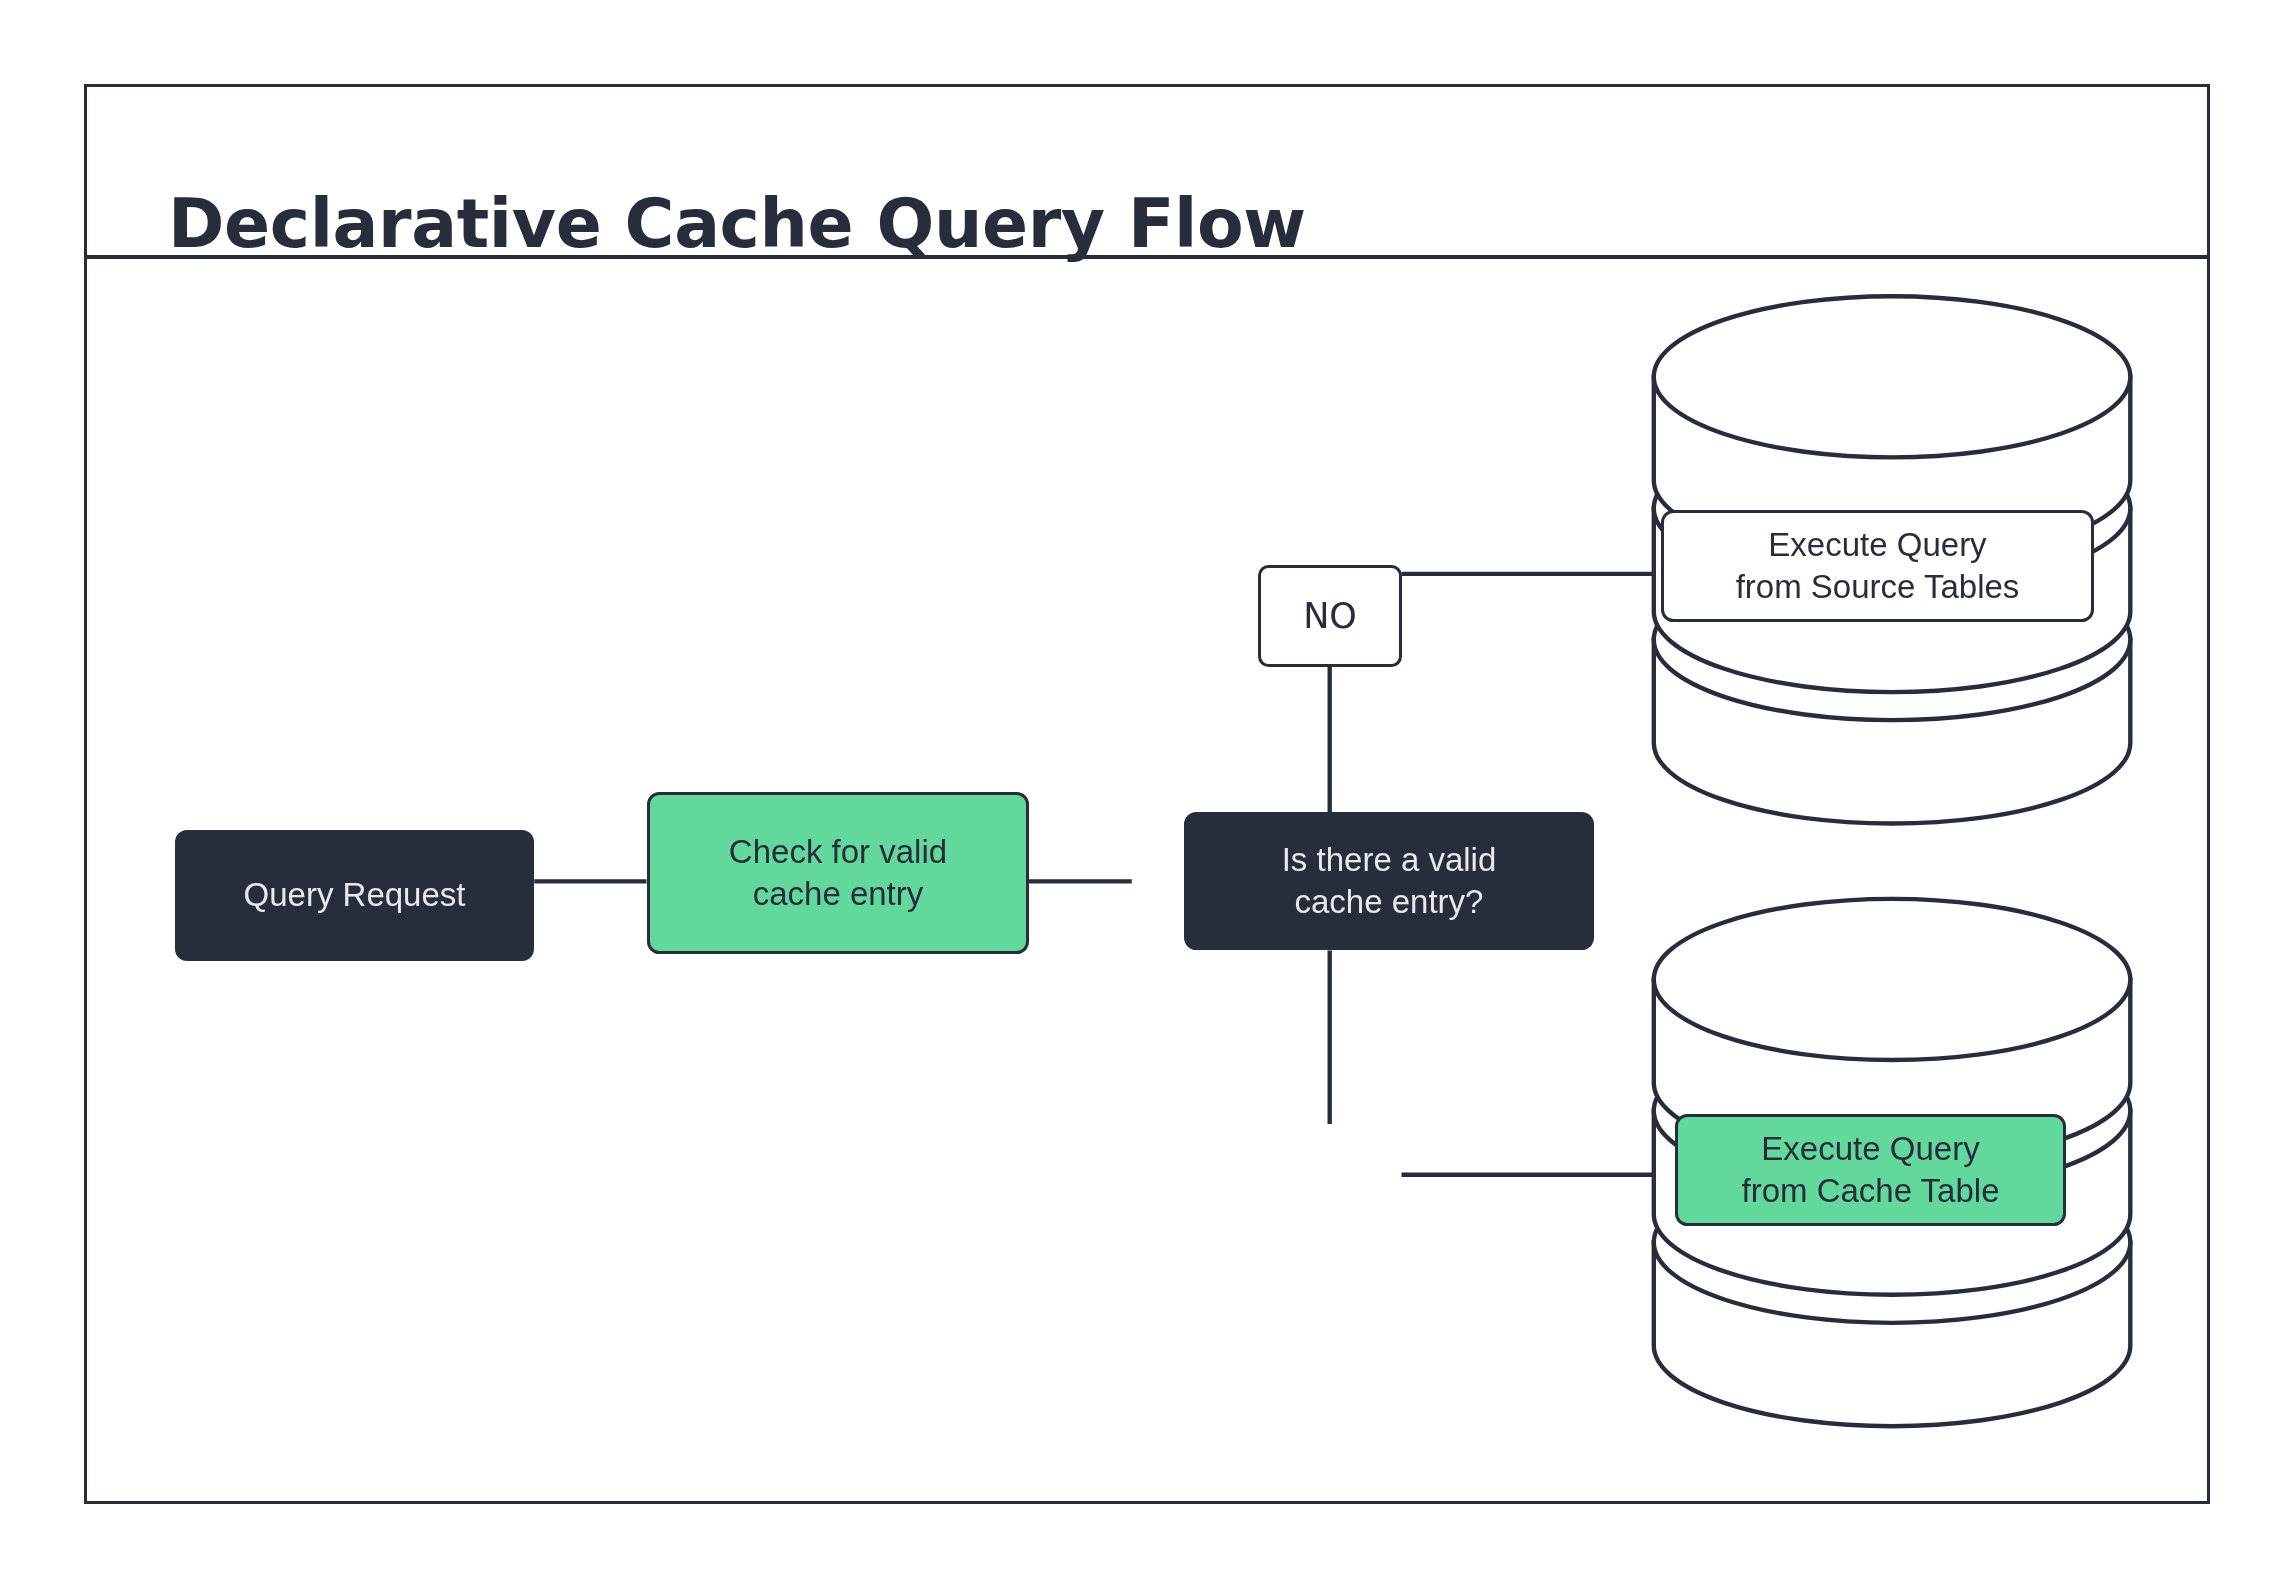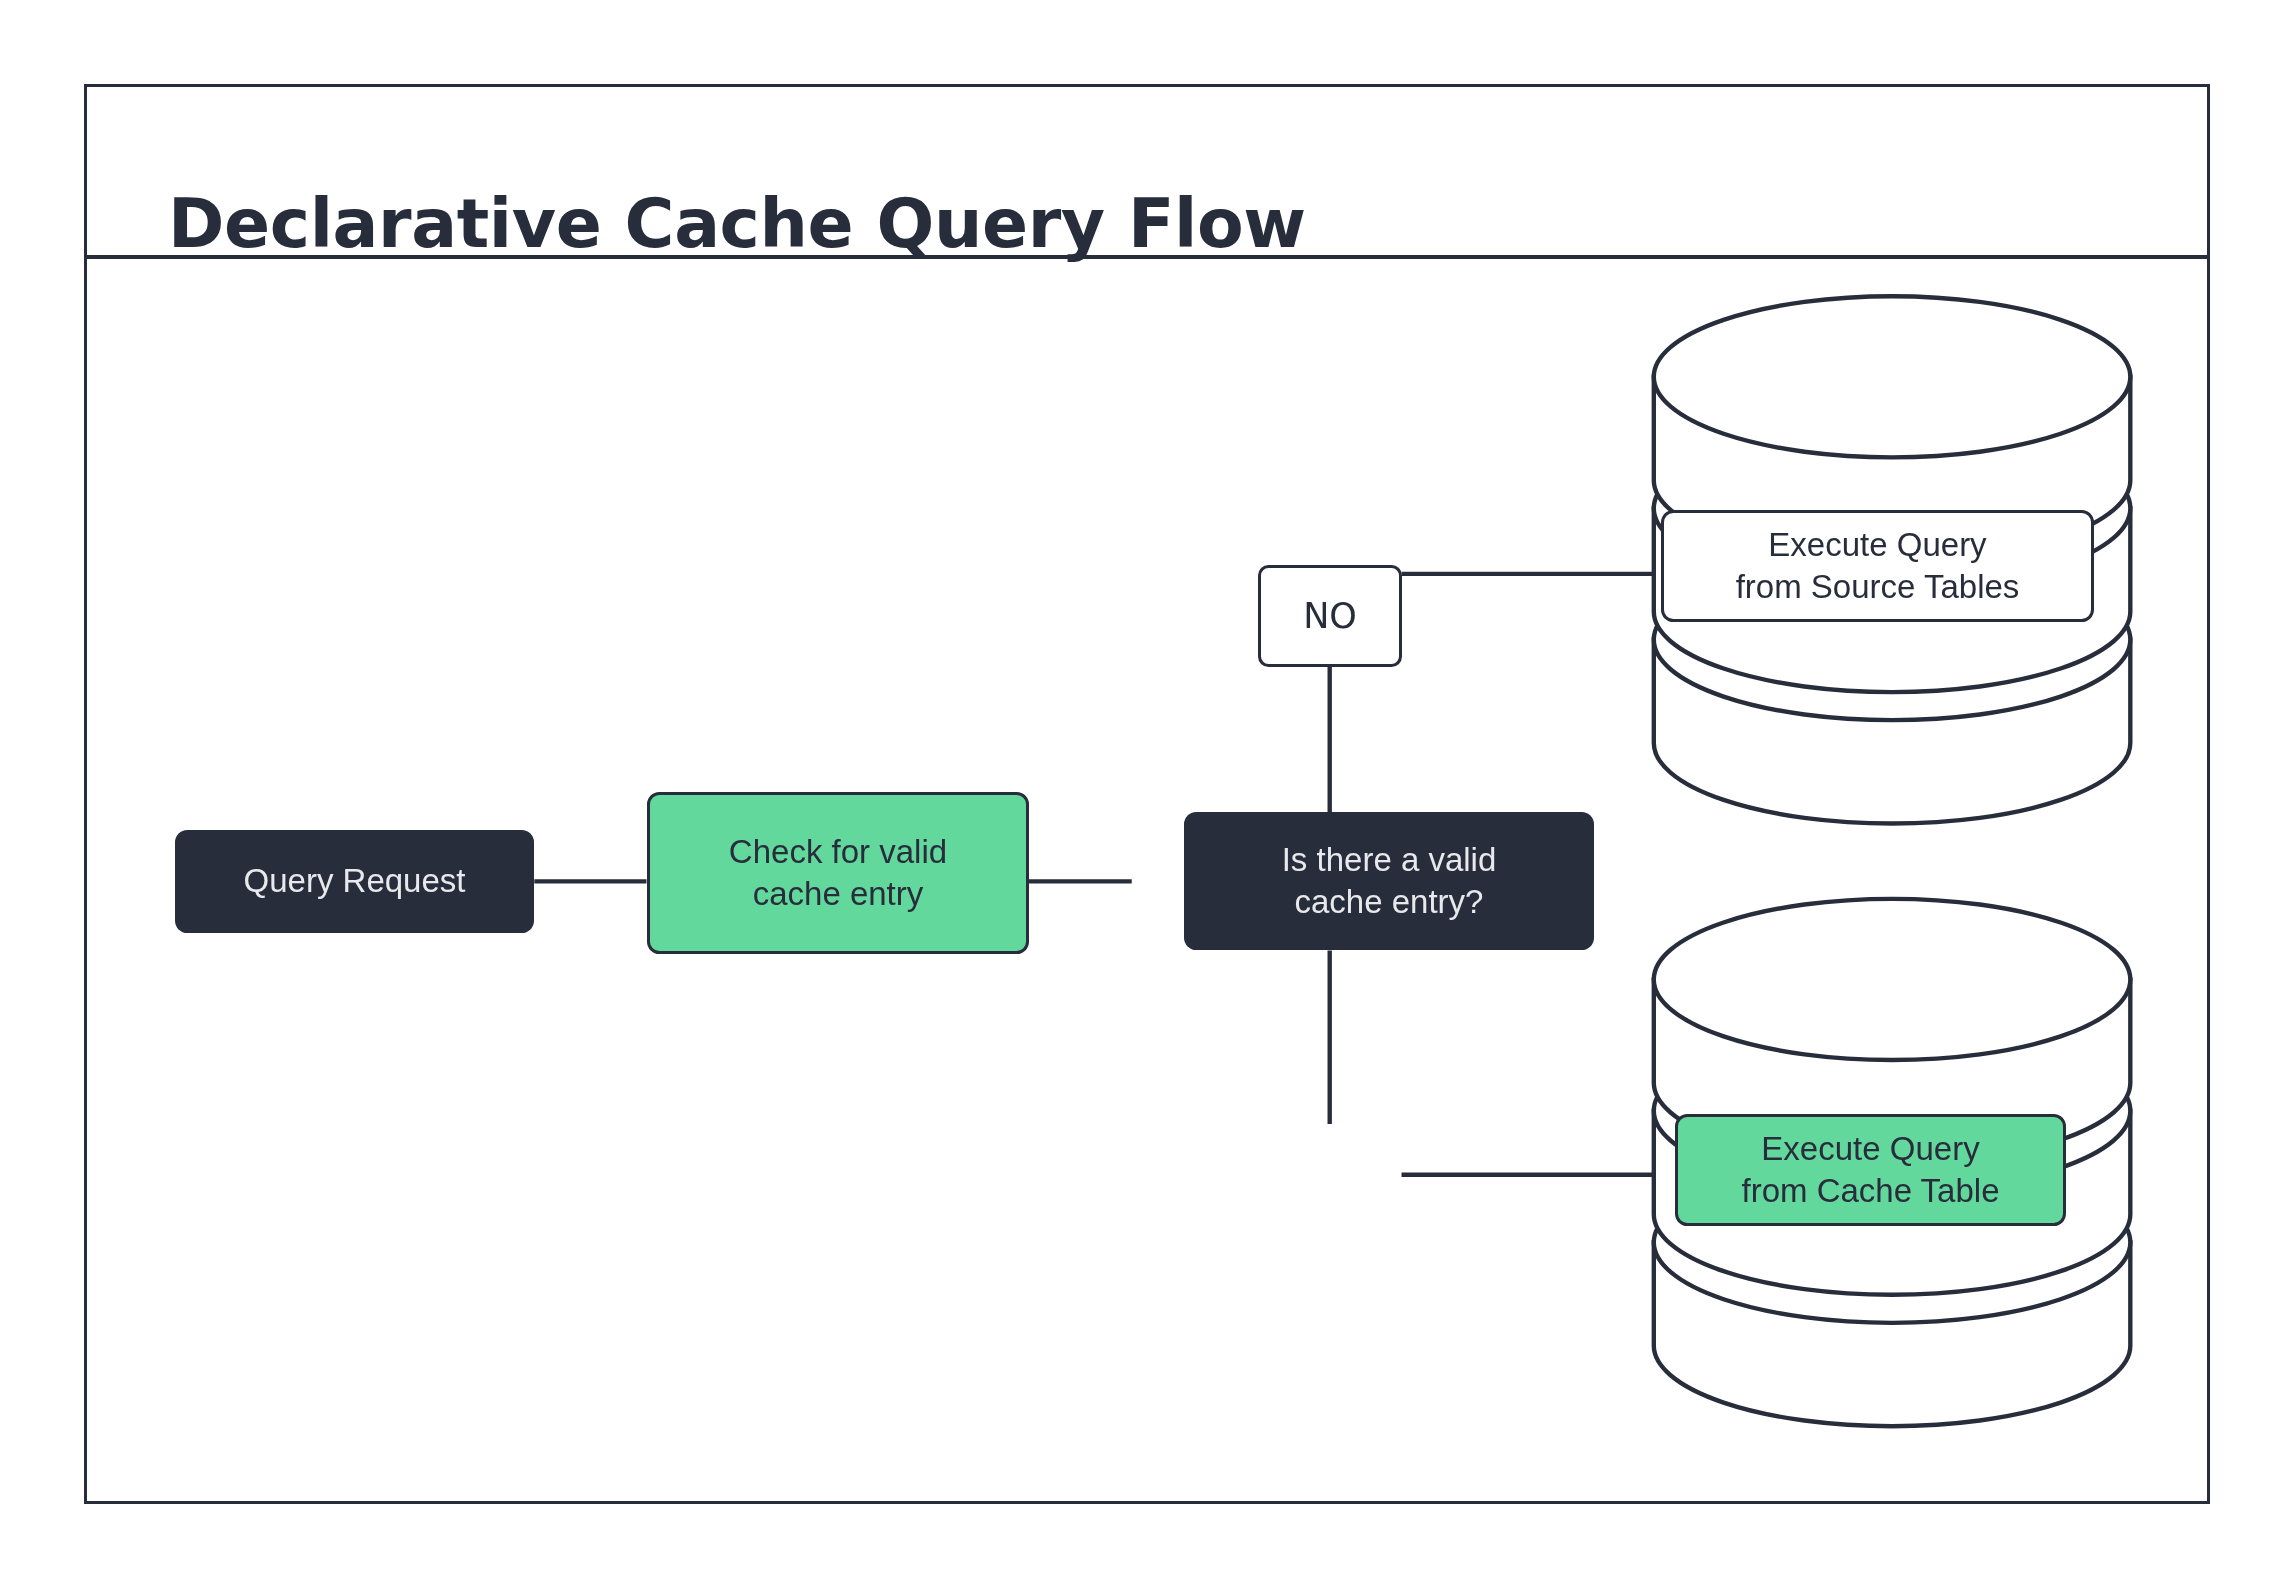--- a/index.html
+++ b/index.html
@@ -101,21 +101,21 @@
 
   
   .node.branch {
     font-family: "DejaVu Sans", "Liberation Sans", sans-serif;
     font-size: 35px;
     border-radius: 10.5px;
     margin-top: 42px;
   }
 
   
-  #node-query-request { left: 175px;  top: 830px;  width: 359px; height: 103px; }
+  #node-query-request { left: 175px;  top: 830px;  width: 359px; height: 131px; border-radius: 12px; }
   #node-check-cache   { left: 647px;  top: 792px;  width: 382px; height: 162px; }
   #node-decision      { left: 1184px; top: 812px;  width: 410px; height: 138px; }
 
   #node-no            { left: 1258px; top: 523px;  width: 144px; height: 102px; }
   #node-yes           { left: 1258px; top: 1124px; width: 144px; height: 102px; }
 
   #node-exec-source   { left: 1661px; top: 510px;  width: 433px; height: 112px; }
   #node-exec-cache    { left: 1675px; top: 1114px; width: 391px; height: 112px; }
 </style>
 </head>

